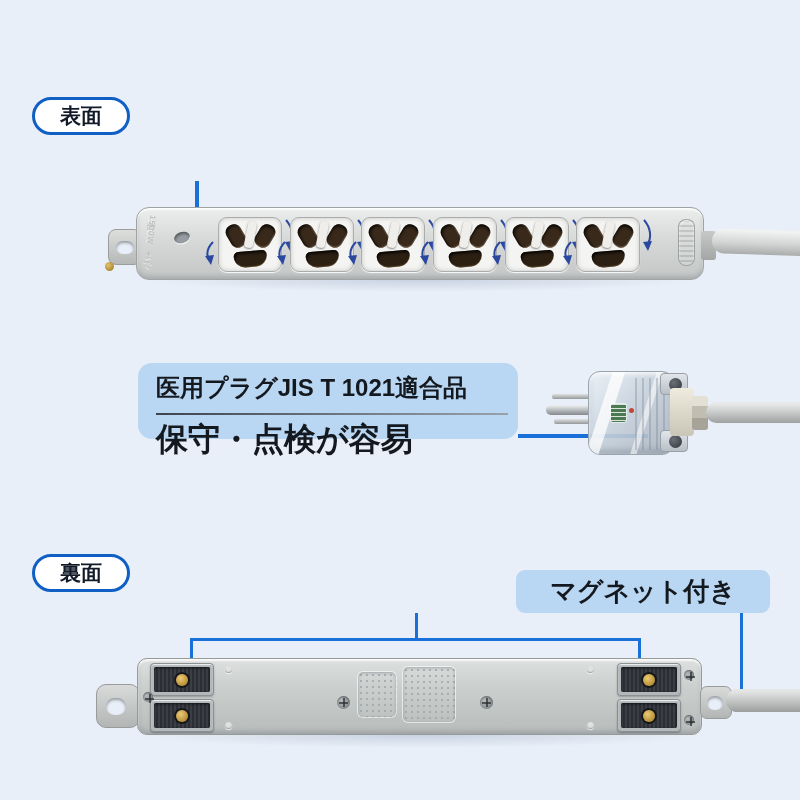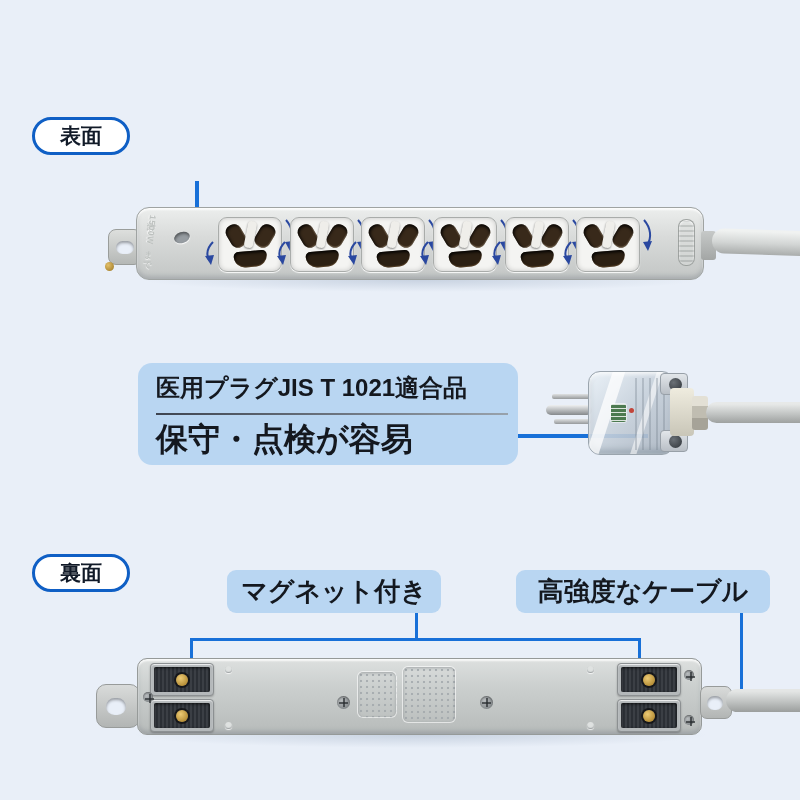--- a/index.html
+++ b/index.html
@@ -58,21 +58,21 @@
   .brand-emboss { position:absolute; left:678px; top:219px; width:17px; height:47px; border-radius:8px;
                   border:1px solid rgba(150,155,153,.85); box-shadow:inset 0 1px 2px rgba(255,255,255,.9);
                   background:repeating-linear-gradient(180deg, rgba(165,170,168,.5) 0 2px, rgba(220,223,221,.4) 2px 5px); }
   .front-conn-piece { position:absolute; left:701px; top:231px; width:15px; height:29px; border-radius:3px;
                       background:linear-gradient(180deg,#c6c9c8,#a3a6a5); }
   .front-cable { position:absolute; left:712px; top:228px; width:90px; height:25px;
                  border-radius:13px 0 0 13px; transform:rotate(2deg); transform-origin:left center;
                  background:linear-gradient(180deg,#f0f2f1 8%, #d2d5d4 55%, #a9acab 100%); }
 
   
-  .plug-callout { position:absolute; left:138px; top:363px; width:380px; height:102px;
+  .plug-callout { position:absolute; left:138px; top:363px; width:380px; height:76px;
                   background:#b9d6f2; border-radius:14px; color:#14181f; }
   .plug-callout .l1 { position:absolute; left:18px; top:0; height:50px; display:flex; align-items:center;
                       font-size:24px; font-weight:bold; }
   .plug-callout .div { position:absolute; left:18px; top:50px; width:352px; height:2px;
                        background:linear-gradient(90deg,#3d4450,#98a2ac); }
   .plug-callout .l2 { position:absolute; left:18px; top:52px; height:50px; display:flex; align-items:center;
                       font-size:32px; font-weight:bold; }
   .blade { position:absolute; border-radius:2px; background:linear-gradient(180deg,#dfe1e2,#96999b); }
   .ground-pin { position:absolute; left:546px; top:405px; width:46px; height:10px; border-radius:5px;
                 background:linear-gradient(180deg,#eef0f1,#85898c); }
@@ -138,21 +138,21 @@
                 background-size:6px 6px; }
   .bump { position:absolute; width:7px; height:7px; border-radius:50%; background:#dfe2e1;
           box-shadow:inset 0 -1px 1px rgba(90,95,100,.5), 0 1px 1px rgba(255,255,255,.8); }
 </style>
 </head>
 <body>
 
 <div id="stage">
 
 
-  <div class="pill" style="top:97px;margin-top:20px;">
+  <div class="pill" style="top:97px;">
     <span>表面</span>
   </div>
 
   <div class="conn" style="left:195px; top:181px; width:4px; height:66px;"></div>
   <div class="conn" style="left:195px; top:243px; width:38px; height:4px;"></div>
 
   <div class="front-shadow"></div>
   <div class="front-tab">
     <div class="hole"></div>
   </div>
@@ -275,25 +275,22 @@
     <div class="scr"></div>
   </div>
   <div class="plug-back"></div>
   <div class="plug-nut"></div>
   <div class="plug-cable"></div>
 
   <div class="pill" style="top:554px;text-align:right;">
     <span>裏面</span>
   </div>
 
-  <div class="callout" style="left:227px; top:570px; width:214px; height:43px; font-size:26px;">
+  <div class="callout" style="left:516px; top:570px; width:254px; height:43px; font-size:26px;">
     <span>マグネット付き</span>
-  </div>
-  <div class="callout" style="left:516px; top:570px; width:254px; height:43px; font-size:26px;">
-    <span>高強度なケーブル</span>
   </div>
 
   <div class="conn" style="left:415px; top:613px; width:3px; height:26px;"></div>
   <div class="conn" style="left:190px; top:638px; width:451px; height:3px;"></div>
   <div class="conn" style="left:190px; top:638px; width:3px; height:40px;"></div>
   <div class="conn" style="left:638px; top:638px; width:3px; height:40px;"></div>
   <div class="conn" style="left:740px; top:613px; width:3px; height:85px;"></div>
 
   <div class="back-shadow"></div>
   <div class="back-tab-l">

